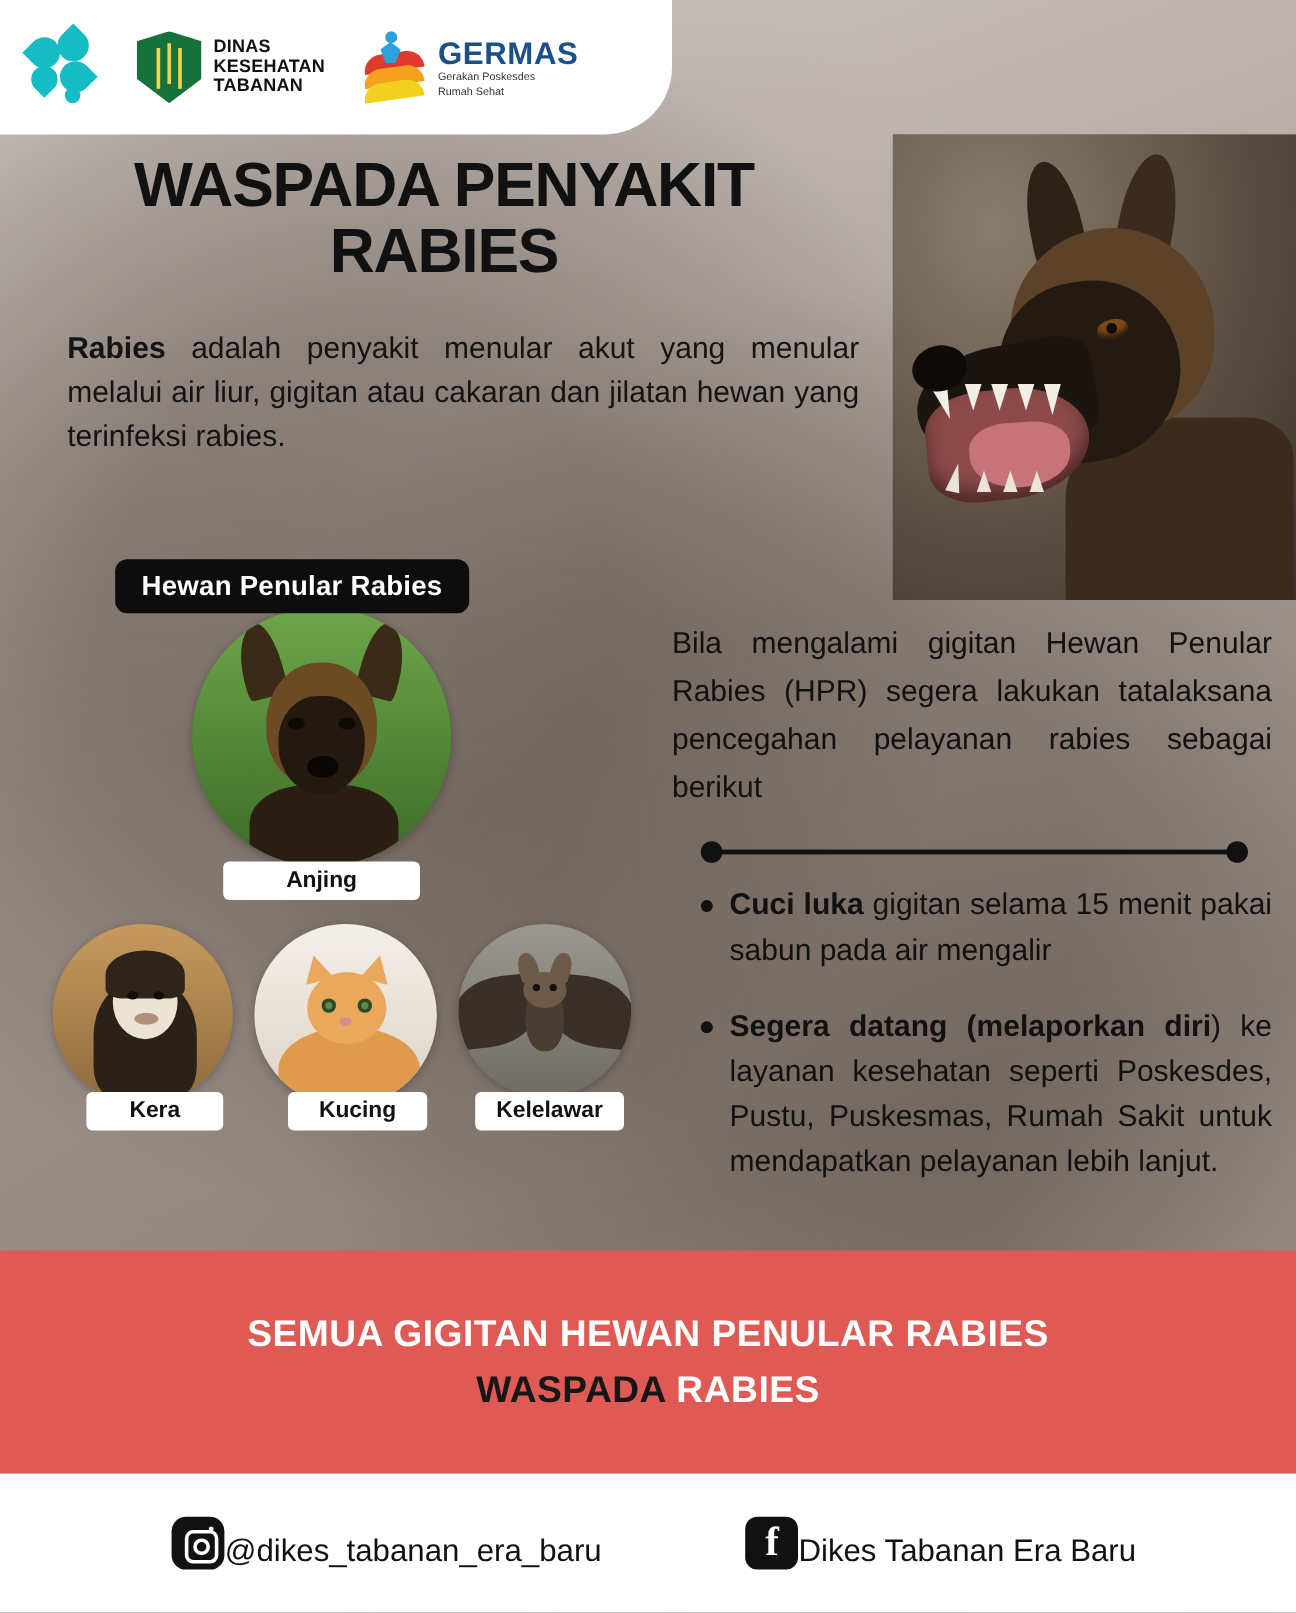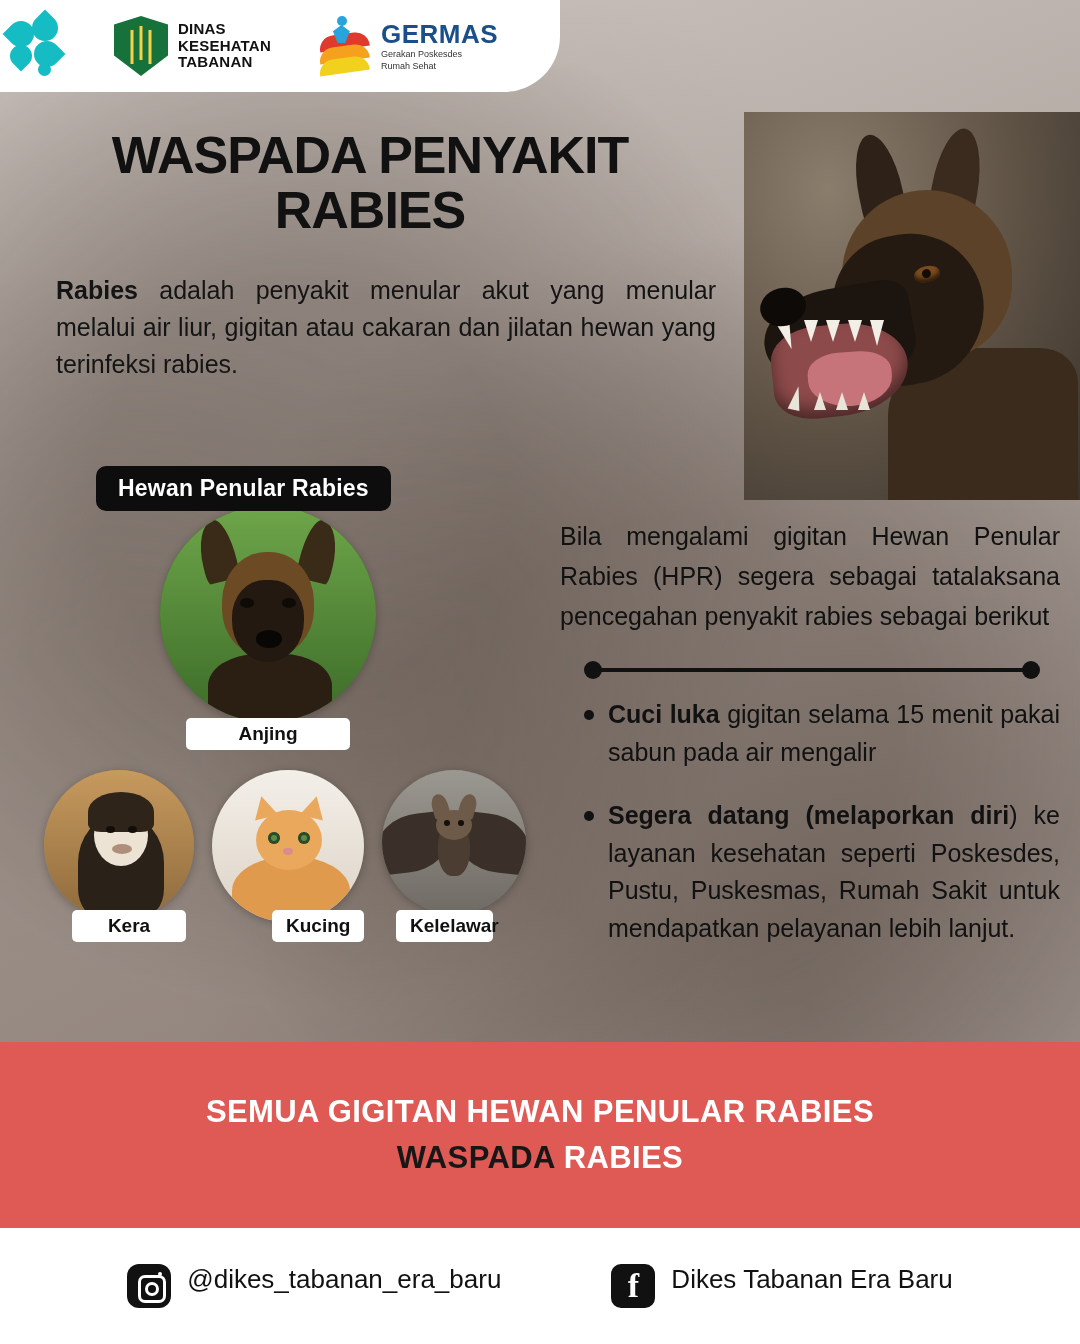--- a/index.html
+++ b/index.html
@@ -24,25 +24,25 @@
     background:
       radial-gradient(circle at 30% 35%, rgba(60,48,40,0.35) 0 18%, rgba(0,0,0,0) 45%),
       radial-gradient(circle at 62% 55%, rgba(70,55,45,0.28) 0 22%, rgba(0,0,0,0) 50%),
       radial-gradient(circle at 12% 70%, rgba(120,105,95,0.30) 0 20%, rgba(0,0,0,0) 48%);
     filter: blur(2px);
     opacity: .85;
   }
 
   
   .header-bar {
-    position: absolute; left: 0; top: 0; width: 560px; height: 92px;
+    position: absolute; left: 0; top: 0; width: 560px; height: 112px;
     background: #ffffff;
     border-bottom-right-radius: 56px;
-    display: flex; align-items: center; gap: 34px;
-    padding-left: 8px;
+    display: flex; align-items: center; gap: 18px;
+    padding-left: 24px;
     z-index: 6;
   }
   .logo-kemenkes { width: 62px; height: 62px; position: relative; flex: none; }
   .logo-kemenkes span {
     position: absolute; display: block; border-radius: 50% 50% 50% 0;
     background: #15bcc4;
   }
   .lk1 { width: 26px; height: 26px; left: 0;  top: 6px;  transform: rotate(45deg); }
   .lk2 { width: 26px; height: 26px; left: 24px; top: 0px; transform: rotate(135deg); background:#15bcc4; }
   .lk3 { width: 26px; height: 26px; left: 26px; top: 26px; transform: rotate(225deg); background:#1fb7c9; }
@@ -204,22 +204,22 @@
   #c-bat .b-wingR { position:absolute; left:74px; top:44px; width:74px; height:58px; background:#3a3029; border-radius: 10% 60% 10% 60%; transform: rotate(6deg); }
   #c-bat .b-body { position:absolute; left:56px; top:52px; width:32px; height:54px; background:#4b3d31; border-radius: 45%; }
   #c-bat .b-head { position:absolute; left:54px; top:40px; width:36px; height:30px; background:#6d5a48; border-radius:50%; }
   #c-bat .b-earL { position:absolute; left:50px; top:24px; width:16px; height:24px; background:#6d5a48; border-radius:50% 50% 10% 10%; transform: rotate(-16deg); }
   #c-bat .b-earR { position:absolute; left:78px; top:24px; width:16px; height:24px; background:#6d5a48; border-radius:50% 50% 10% 10%; transform: rotate(16deg); }
   #c-bat .b-eyeL { position:absolute; left:62px; top:50px; width:6px; height:6px; background:#140f0a; border-radius:50%; }
   #c-bat .b-eyeR { position:absolute; left:76px; top:50px; width:6px; height:6px; background:#140f0a; border-radius:50%; }
 
   #cap-anjing { left: 186px; top: 718px; width: 164px; }
   #cap-kera   { left: 72px;  top: 910px; width: 114px; }
-  #cap-kucing { left: 240px; top: 910px; width: 92px; margin-left: 32px; }
-  #cap-bat    { left: 396px; top: 910px; width: 97px; }
+  #cap-kucing { left: 240px; top: 910px; width: 116px; }
+  #cap-bat    { left: 396px; top: 910px; width: 124px; }
 
   
   .right-col { position: absolute; left: 560px; top: 516px; width: 500px; z-index: 5; }
   .right-intro { font-size: 25px; line-height: 1.6; color: #111; text-align: justify; }
   .divider { position: relative; height: 24px; margin: 22px 0 14px 24px; width: 456px; }
   .divider .line { position:absolute; left: 10px; top: 10px; width: 436px; height: 4px; background:#111; }
   .divider .dot { position:absolute; top: 3px; width: 18px; height: 18px; background:#111; border-radius:50%; }
   .divider .dot.l { left: 0; }
   .divider .dot.r { right: 0; }
   .bullets { margin-left: 24px; }
@@ -238,21 +238,21 @@
   .banner-l2 { font-weight: 800; font-size: 31px; letter-spacing: .4px; }
   .banner-l2 .dark { color: #171717; }
   .banner-l2 .light { color: #fff; }
 
   
   .footer {
     position: absolute; left: 0; bottom: 0; width: 1080px; height: 116px;
     background: #fff; z-index: 7;
     display: flex; align-items: center; justify-content: center; gap: 110px;
   }
-  .social { display: flex; align-items: flex-start; gap: 16px; }
+  .social { display: flex; align-items: flex-end; gap: 0; margin-left: 10px; }
   .ig-icon { width: 44px; height: 44px; border-radius: 12px; background: #111; position: relative; }
   .ig-icon:before { content:""; position:absolute; left:11px; top:11px; width:22px; height:22px;
     border: 3px solid #fff; border-radius: 7px; }
   .ig-icon:after { content:""; position:absolute; left:18px; top:18px; width:8px; height:8px;
     border: 3px solid #fff; border-radius: 50%; }
   .ig-dot { position:absolute; right:9px; top:8px; width:4px; height:4px; background:#fff; border-radius:50%; }
   .fb-icon { width: 44px; height: 44px; border-radius: 10px; background: #111; position: relative; }
   .fb-icon span { position:absolute; left:0; top:0; width:44px; height:44px; color:#fff;
     font-family: "Liberation Serif", serif; font-weight: 700; font-size: 34px; line-height: 44px; text-align: center; }
   .social-text { font-size: 26px; color: #111; }
@@ -377,21 +377,21 @@
     <div class="b-body"></div>
     <div class="b-earL"></div>
       <div class="b-earR"></div>
     <div class="b-head"></div>
     <div class="b-eyeL"></div>
       <div class="b-eyeR"></div>
   </div>
   <div class="cap" id="cap-bat">Kelelawar</div>
 
   <div class="right-col">
-    <div class="right-intro">Bila mengalami gigitan Hewan Penular Rabies (HPR) segera sebagai tatalaksana pencegahan penyakit rabies sebagai berikut</div>
+    <div class="right-intro">Bila mengalami gigitan Hewan Penular Rabies (HPR) segera lakukan tatalaksana pencegahan pelayanan rabies sebagai berikut</div>
     <div class="divider">
       <div class="dot l"></div>
         <div class="line"></div>
         <div class="dot r"></div>
     </div>
     <div class="bullets">
       <div class="bullet">
         <div class="dot"></div>
         <div class="txt"><b>Cuci luka</b><span> gigitan selama 15 menit pakai sabun pada air mengalir</span></div>
       </div>

